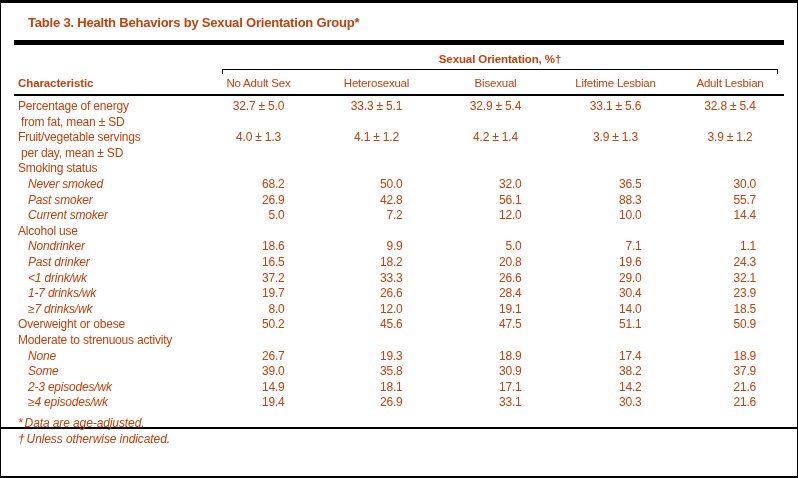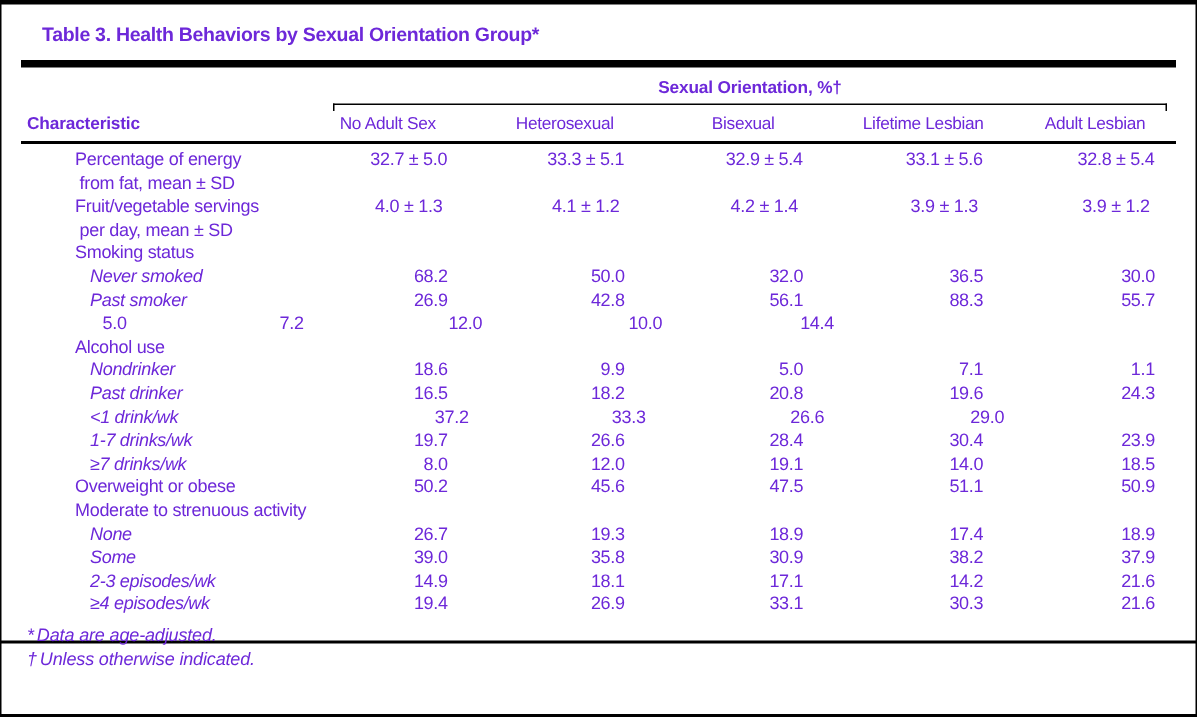--- a/index.html
+++ b/index.html
@@ -1,18 +1,18 @@
 <!DOCTYPE html>
 <html><head>
 <meta charset="utf-8">
 <style>
   html,body { margin:0; padding:0; background:#e8e8e8; }
   .page {
     position:relative; width:798px; height:478px; background:#ffffff;
-    font-family:"Liberation Sans", sans-serif; color:#6d28d9;
+    font-family:"Liberation Sans", sans-serif; color:#c2410c;
     overflow:hidden;
   }
   
   .frame-top    { position:absolute; left:0; right:0; top:0; height:3px; background:#000; }
   .frame-bottom { position:absolute; left:0; right:0; bottom:0; height:2px; background:#000; }
   .frame-left   { position:absolute; left:0; top:0; bottom:0; width:1px; background:#000; }
   .frame-right  { position:absolute; right:0; top:0; bottom:0; width:1px; background:#000; }
 
   .title {
     position:absolute; left:28px; top:15px; font-size:13px; font-weight:bold;
@@ -37,21 +37,21 @@
     position:absolute; left:200px; width:584px; top:77px; display:flex;
     font-size:11.5px; font-weight:normal; letter-spacing:-0.2px;
   }
   .col-headers .ch { text-align:center; white-space:nowrap; }
   .w0 { width:117px; } .w1 { width:119px; } .w2 { width:119px; } .w3 { width:121px; } .w4 { width:108px; }
 
   .header-rule   { position:absolute; left:14px; width:770px; top:94px; height:1.5px; background:#000; }
 
   .tbody { position:absolute; left:0; top:99px; width:798px; font-size:12px; letter-spacing:-0.2px; }
   .trow  { display:flex; height:15.6px; line-height:15.6px; white-space:nowrap; }
-  .lbl   { width:200px; box-sizing:border-box; overflow:hidden;margin-left:32px; }
+  .lbl   { width:200px; box-sizing:border-box; overflow:hidden; }
   .ind0  { padding-left:18px; }
   .ind1  { padding-left:28px;font-style:italic; }
   .ind2  { padding-left:21px; }
   .cols  { display:flex; width:584px; }
   .cell  { text-align:center; }
   .num   { display:inline-block; width:52px; text-align:right; }
 
   .footnote-rule { position:absolute; left:0; width:798px; top:427px; height:1.5px; background:#000; }
   .footnotes {
     position:absolute; left:18px; top:416px; font-size:12px; font-style:italic;
@@ -149,20 +149,21 @@
         <div class="lbl ind1">Past smoker</div>
         <div class="cols">
           <div class="cell w0"><span class="num">26.9</span></div>
           <div class="cell w1"><span class="num">42.8</span></div>
           <div class="cell w2"><span class="num">56.1</span></div>
           <div class="cell w3"><span class="num">88.3</span></div>
           <div class="cell w4"><span class="num">55.7</span></div>
         </div>
       </div>
       <div class="trow">
+        <div class="lbl ind1">Current smoker</div>
         <div class="cols">
           <div class="cell w0"><span class="num">5.0</span></div>
           <div class="cell w1"><span class="num">7.2</span></div>
           <div class="cell w2"><span class="num">12.0</span></div>
           <div class="cell w3"><span class="num">10.0</span></div>
           <div class="cell w4"><span class="num">14.4</span></div>
         </div>
       </div>
       <div class="trow">
         <div class="lbl ind0">Alcohol use</div>
@@ -194,20 +195,21 @@
           <div class="cell w4"><span class="num">24.3</span></div>
         </div>
       </div>
       <div class="trow">
         <div class="lbl ind1">&lt;1 drink/wk</div>
         <div class="cols">
           <div class="cell w0"><span class="num">37.2</span></div>
           <div class="cell w1"><span class="num">33.3</span></div>
           <div class="cell w2"><span class="num">26.6</span></div>
           <div class="cell w3"><span class="num">29.0</span></div>
+          <div class="cell w4"><span class="num">32.1</span></div>
         </div>
       </div>
       <div class="trow">
         <div class="lbl ind1">1-7 drinks/wk</div>
         <div class="cols">
           <div class="cell w0"><span class="num">19.7</span></div>
           <div class="cell w1"><span class="num">26.6</span></div>
           <div class="cell w2"><span class="num">28.4</span></div>
           <div class="cell w3"><span class="num">30.4</span></div>
           <div class="cell w4"><span class="num">23.9</span></div>

